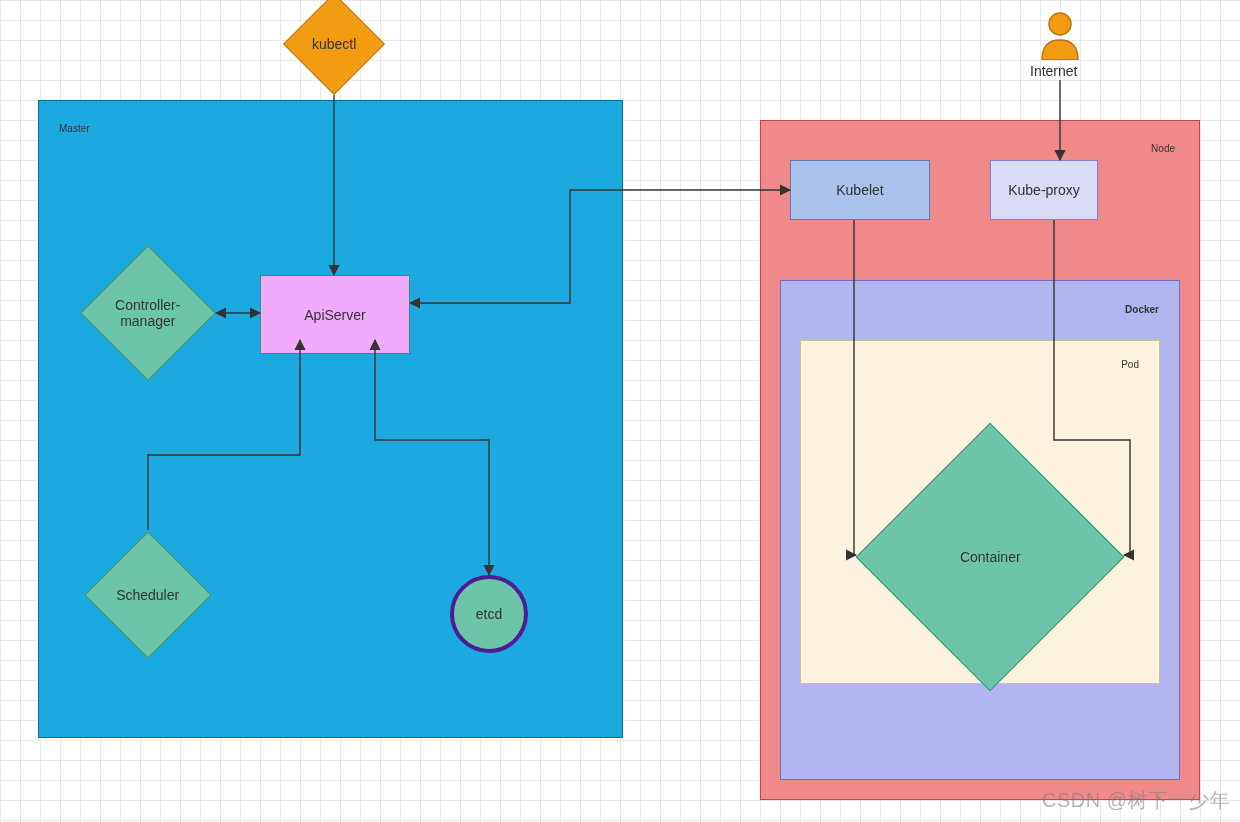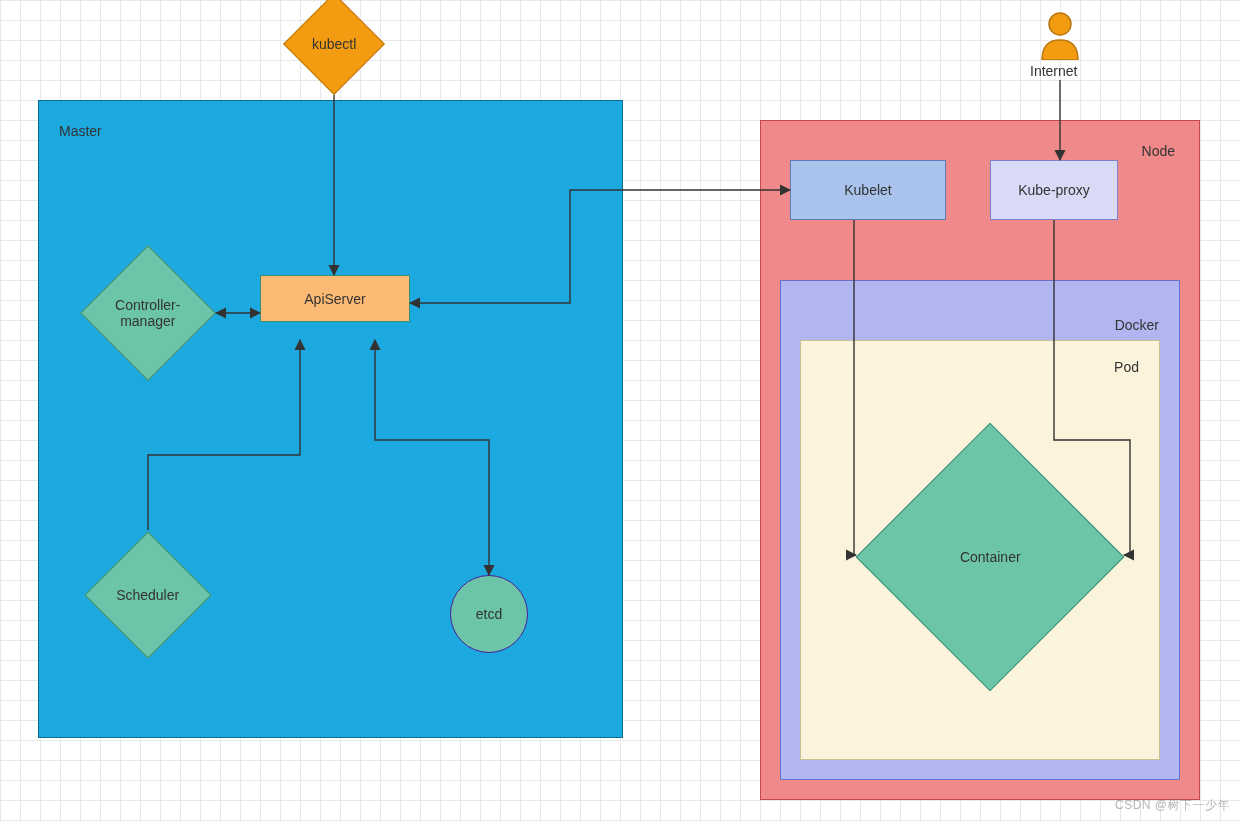--- a/index.html
+++ b/index.html
@@ -15,21 +15,21 @@
     height: 822px;
     position: relative;
     overflow: hidden;
   }
   .box {
     position: absolute;
     box-sizing: border-box;
   }
   .label {
     position: absolute;
-    font-size: 14px;
+    font-size: 10px;
   }
   .diamond {
     position: absolute;
     transform: rotate(45deg);
     box-sizing: border-box;
     display: flex;
     align-items: center;
     justify-content: center;
   }
   .diamond > span {
@@ -55,69 +55,69 @@
     position: absolute;
     left: 0; top: 0;
     width: 1240px; height: 822px;
     pointer-events: none;
   }
   .watermark {
     position: absolute;
     right: 10px;
     bottom: 8px;
     color: rgba(120,120,120,0.55);
-    font-size: 12px;
+    font-size: 20px;
     letter-spacing: 0.5px;
   }
 </style>
 </head>
 <body>
 
 <div class="box" style="left:38px; top:100px; width:585px; height:638px; background:#1CA9E0; border:1px solid #0B6E99;">
   <span class="label" style="left:20px; top:22px;">Master</span>
 </div>
 
 <div class="box" style="left:760px; top:120px; width:440px; height:680px; background:#F08A8A; border:1px solid #C24A4A;">
   <span class="label" style="right:24px; top:22px;">Node</span>
 </div>
 
 <div class="box" style="left:780px; top:280px; width:400px; height:500px; background:#B2B6F0; border:1px solid #6A6EC7;">
-  <span class="label" style="right:20px; top:36px;">Docker</span>
+  <span class="label" style="right:20px; top:23px;font-weight:bold;">Docker</span>
 </div>
 
-<div class="box" style="left:800px; top:340px; width:360px; height:420px; background:#FBF3DC; border:1px solid #CDBF94;">
+<div class="box" style="left:800px; top:340px; width:360px; height:344px; background:#FBF3DC; border:1px solid #CDBF94;">
   <span class="label" style="right:20px; top:18px;">Pod</span>
 </div>
 
 <div class="diamond" style="left:298px; top:8px; width:72px; height:72px; background:#F39C12; border:1px solid #B9770E;">
   <span>kubectl</span>
 </div>
 
 <div class="diamond" style="left:100px; top:265px; width:96px; height:96px; background:#6CC5A9; border:1px solid #3A8F73;">
   <span style="white-space:pre-line;">Controller-
 manager</span>
 </div>
 
-<div class="rect" style="left:260px; top:275px; width:150px; height:47px; background:#fdba74; border:1px solid #3A8F73;">
+<div class="rect" style="left:260px; top:275px; width:150px; height:79px; background:#f0abfc; border:1px solid #3A8F73;">
   <span>ApiServer</span>
 </div>
 
 <div class="diamond" style="left:103px; top:550px; width:90px; height:90px; background:#6CC5A9; border:1px solid #3A8F73;">
   <span>Scheduler</span>
 </div>
 
-<div class="circle" style="left:450px; top:575px; width:78px; height:78px; background:#6CC5A9; border:1px solid #4c1d95;">
+<div class="circle" style="left:450px; top:575px; width:78px; height:78px; background:#6CC5A9; border:4px solid #4c1d95;">
   <span>etcd</span>
 </div>
 
-<div class="rect" style="left:790px; top:160px; width:156px; height:60px; background:#A9C3EC; border:1px solid #5C7DB8;">
+<div class="rect" style="left:790px; top:160px; width:140px; height:60px; background:#A9C3EC; border:1px solid #5C7DB8;">
   <span>Kubelet</span>
 </div>
 
-<div class="rect" style="left:990px; top:160px; width:128px; height:60px; background:#D9DBF6; border:1px solid #7E82C9;">
+<div class="rect" style="left:990px; top:160px; width:108px; height:60px; background:#D9DBF6; border:1px solid #7E82C9;">
   <span>Kube-proxy</span>
 </div>
 
 <div class="diamond" style="left:895px; top:462px; width:190px; height:190px; background:#6CC5A9; border:1px solid #3A8F73;">
   <span>Container</span>
 </div>
 
 <div class="box" style="left:1030px; top:10px; width:60px; height:70px;">
   <svg width="60" height="50" viewBox="0 0 60 50">
     <circle cx="30" cy="14" r="11" fill="#F39C12" stroke="#B9770E" stroke-width="1.5"></circle>

